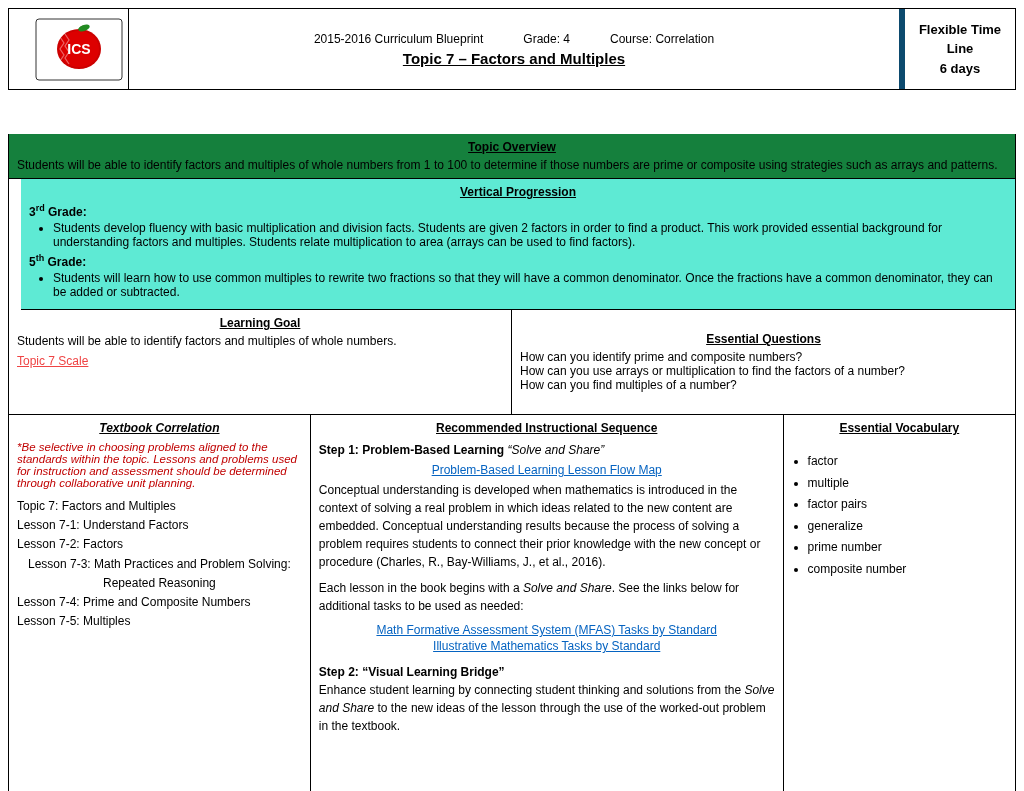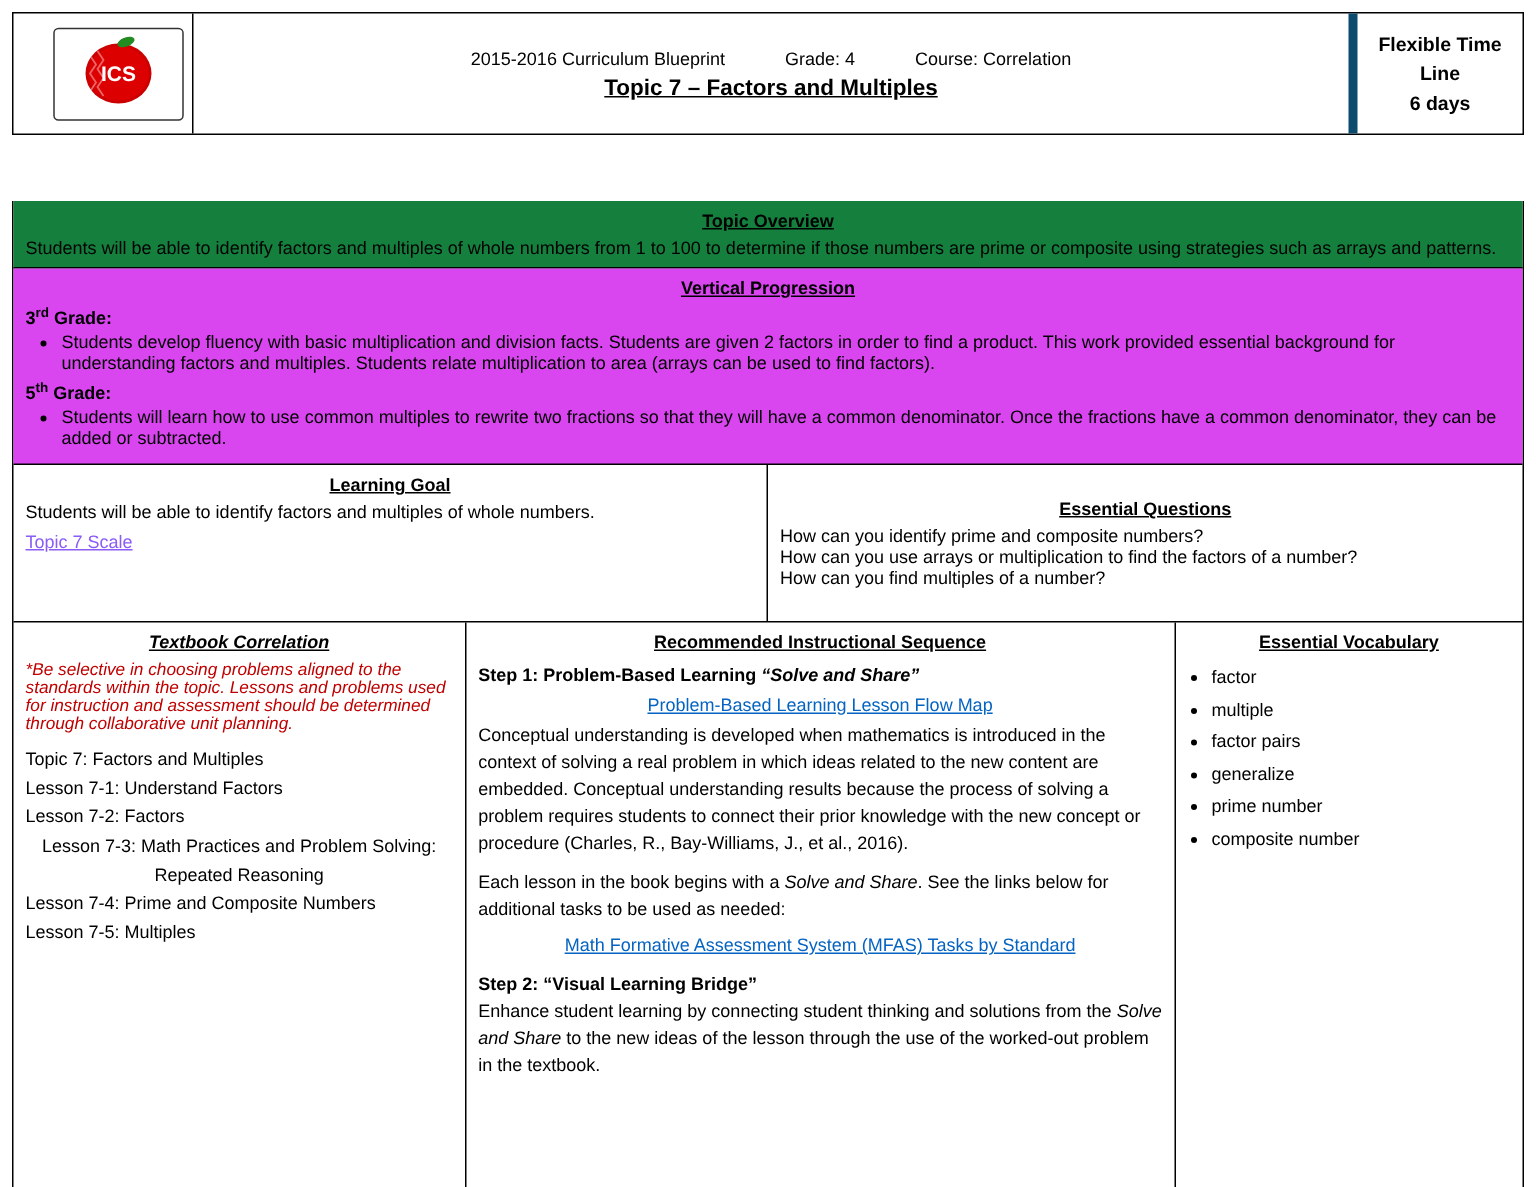--- a/index.html
+++ b/index.html
@@ -81,21 +81,22 @@
     .topic-overview-title {
       text-align: center;
       font-weight: bold;
       text-decoration: underline;
       margin-bottom: 4px;
       font-size: 12px;
     }
     .vertical-progression-row {
       border-bottom: 1px solid #000;
       padding: 6px 8px;
-      background: #d946ef;
+      background: #5eead4;
+      margin-left: 12px;
     }
     .vp-title {
       text-align: center;
       font-weight: bold;
       text-decoration: underline;
       margin-bottom: 4px;
     }
     .vp-grade {
       font-weight: bold;
       margin-bottom: 2px;
@@ -117,21 +118,21 @@
       border-right: 1px solid #000;
       padding: 6px 8px;
     }
     .lg-title {
       text-align: center;
       font-weight: bold;
       text-decoration: underline;
       margin-bottom: 4px;
     }
     .lg-link {
-      color: #8b5cf6;
+      color: #ef4444;
       text-decoration: underline;
       cursor: pointer;
       display: block;
       margin-top: 6px;
       font-size: 12px;
     }
     .eq-cell {
       width: 50%;
       padding: 22px 8px;
     }
@@ -198,29 +199,29 @@
     }
     .ev-cell {
       width: 23%;
       padding: 6px 8px;
       vertical-align: top;
     }
     .ev-title {
       text-align: center;
       font-weight: bold;
       text-decoration: underline;
-      margin-bottom: 6px;
+      margin-bottom: 16px;
     }
     .ev-list {
       list-style-type: disc;
       margin-left: 16px;
       line-height: 1.8;
       font-size: 12px;
     }
-    .bold-italic { font-weight: bold; font-style: italic; text-align: center; }
+    .bold-italic { font-weight: normal; font-style: italic; text-align: center; }
     .italic { font-style: italic; }
   </style>
 </head>
 <body>
 
 <div class="outer-wrapper">
 
   <div class="header-row">
     <div class="logo-cell">
 
@@ -310,20 +311,21 @@
         <div class="ris-title">Recommended Instructional Sequence</div>
         <div class="ris-step">
           <span class="ris-step-title"><span>Step 1: Problem-Based Learning </span><span class="bold-italic">“Solve and Share”</span></span><br>
           <a class="ris-link" href="#">Problem-Based Learning Lesson Flow Map</a>
           <span>Conceptual understanding is developed when mathematics is introduced in the context of solving a real problem in which ideas related to the new content are embedded. Conceptual understanding results because the process of solving a problem requires students to connect their prior knowledge with the new concept or procedure (Charles, R., Bay-Williams, J., et al., 2016).</span>
         </div>
         <div class="ris-step">
           <span>Each lesson in the book begins with a <span class="italic">Solve and Share</span>. See the links below for additional tasks to be used as needed:</span>
         </div>
         <a class="ris-link" href="#">Math Formative Assessment System (MFAS) Tasks by Standard</a>
+        <a class="ris-link" href="#">Illustrative Mathematics Tasks by Standard</a>
         <div class="ris-step" style="margin-top:10px;">
           <span class="ris-step-title">Step 2: “Visual Learning Bridge”</span><br>
           <span>Enhance student learning by connecting student thinking and solutions from the <span class="italic">Solve and Share</span> to the new ideas of the lesson through the use of the worked-out problem in the textbook.</span>
         </div>
       </div>
 
       <div class="ev-cell">
         <div class="ev-title">Essential Vocabulary</div>
         <ul class="ev-list">
           <li>factor</li>

